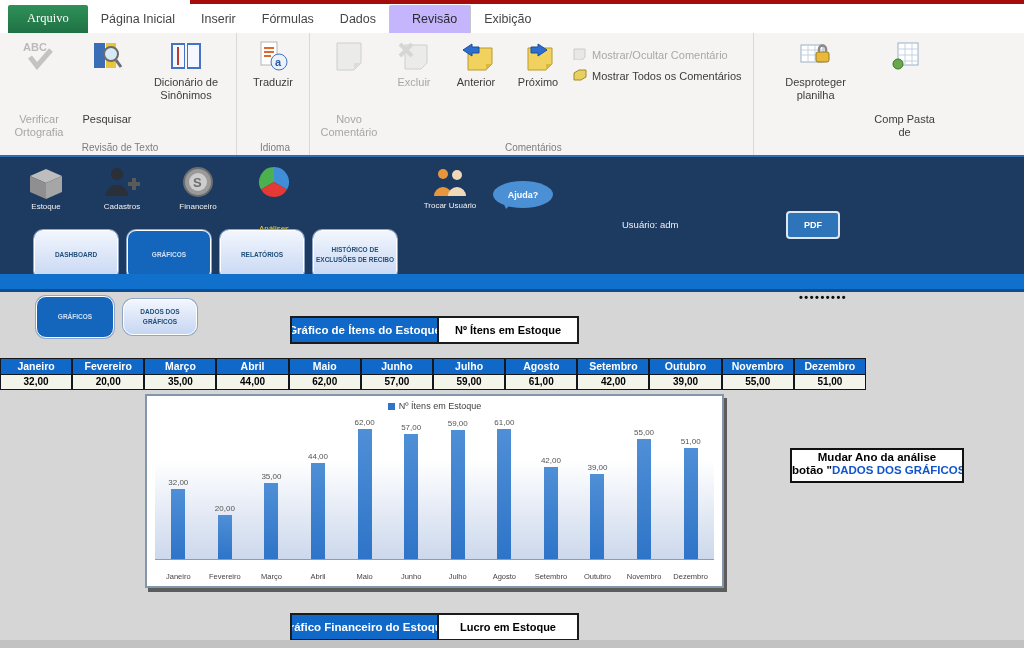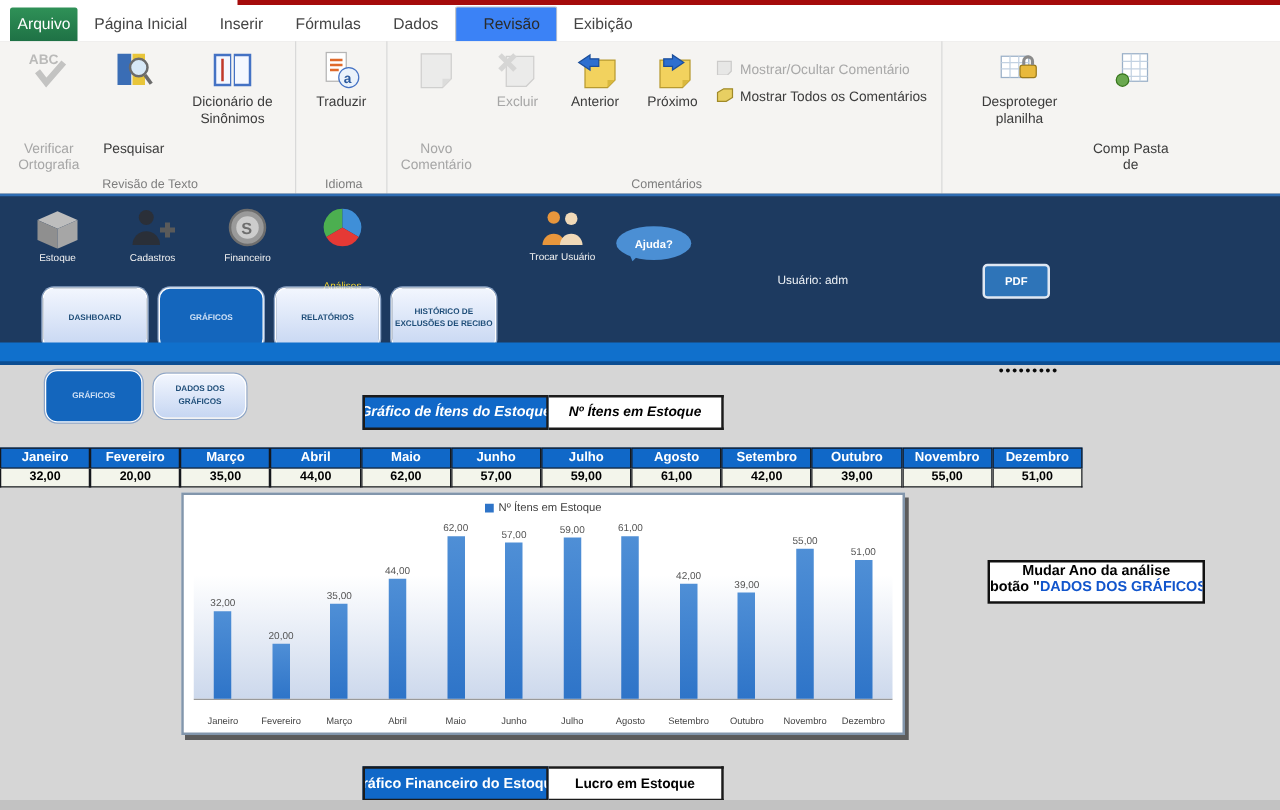--- a/index.html
+++ b/index.html
@@ -3,23 +3,23 @@
 <meta charset="utf-8">
 <style>
   html,body{margin:0;padding:0;background:#fff;}
   .screen{position:relative;width:1024px;height:648px;overflow:hidden;
           font-family:"Liberation Sans",sans-serif;background:#d6d6d6;}
   
   .titlebar{position:absolute;top:0;left:0;right:0;height:33px;background:#ffffff;}
   .redline{position:absolute;top:0;left:190px;right:0;height:4px;background:#a50b0b;}
   .tab-strip{position:absolute;top:4px;left:8px;display:flex;align-items:flex-end;height:29px;}
   .file-tab{background:linear-gradient(#2f9157,#1e7145);color:#fff;font-size:12.5px;
-            padding:6px 6px 7px;border-radius:2px 2px 0 0;}
+            padding:6px 19px 7px;border-radius:2px 2px 0 0;font-family:Liberation Serif, serif;}
   .tab{padding:6px 13px 7px;font-size:12.5px;color:#454545;white-space:nowrap;}
-  .tab.active{background:#3b82f6;border:1px solid #c3c6ca;border-bottom:none;
+  .tab.active{background:#c4b5fd;border:1px solid #c3c6ca;border-bottom:none;
               border-radius:2px 2px 0 0;color:#2b2b2b;padding-left:22px;}
   
   .ribbon{position:absolute;top:33px;left:0;right:0;height:122px;background:#f5f4f2;
           border-bottom:2px solid #aeb4bc;display:flex;}
   .rgroup{position:relative;border-right:1px solid #d9d9d9;padding:3px 5px 16px;display:flex;align-items:flex-start;}
   .rgroup-label{position:absolute;bottom:2px;left:4px;right:0;text-align:center;font-size:10px;color:#7d7d7d;}
   .rbtn{display:flex;flex-direction:column;align-items:center;text-align:center;
         font-size:11px;color:#3c3c3c;padding:3px 2px;line-height:1.15;}
   .rbtn .ric{height:34px;display:flex;align-items:center;margin-bottom:3px;}
   .rbtn.disabled{color:#a6a6a6;}
@@ -316,21 +316,21 @@
       <div class="sbtn">RELATÓRIOS</div>
       <div class="sbtn">HISTÓRICO DE EXCLUSÕES DE RECIBO</div>
     </div>
   <div class="bluebar"></div>
   <div class="subtabs">
       <div class="subtab active">GRÁFICOS</div>
       <div class="subtab">DADOS DOS GRÁFICOS</div>
     </div>
   <div class="dots">•••••••••</div>
 
-  <div class="hdr-pair" style="top:316px;font-style:italic;">
+  <div class="hdr-pair" style="top:316px;">
     <div class="hdr-blue">Gráfico de Ítens do Estoque</div>
     <div class="hdr-white">Nº Ítens em Estoque</div>
   </div>
 
   <div class="mtable">
       <div class="mth">Janeiro</div>
       <div class="mth">Fevereiro</div>
       <div class="mth">Março</div>
       <div class="mth">Abril</div>
       <div class="mth">Maio</div>

